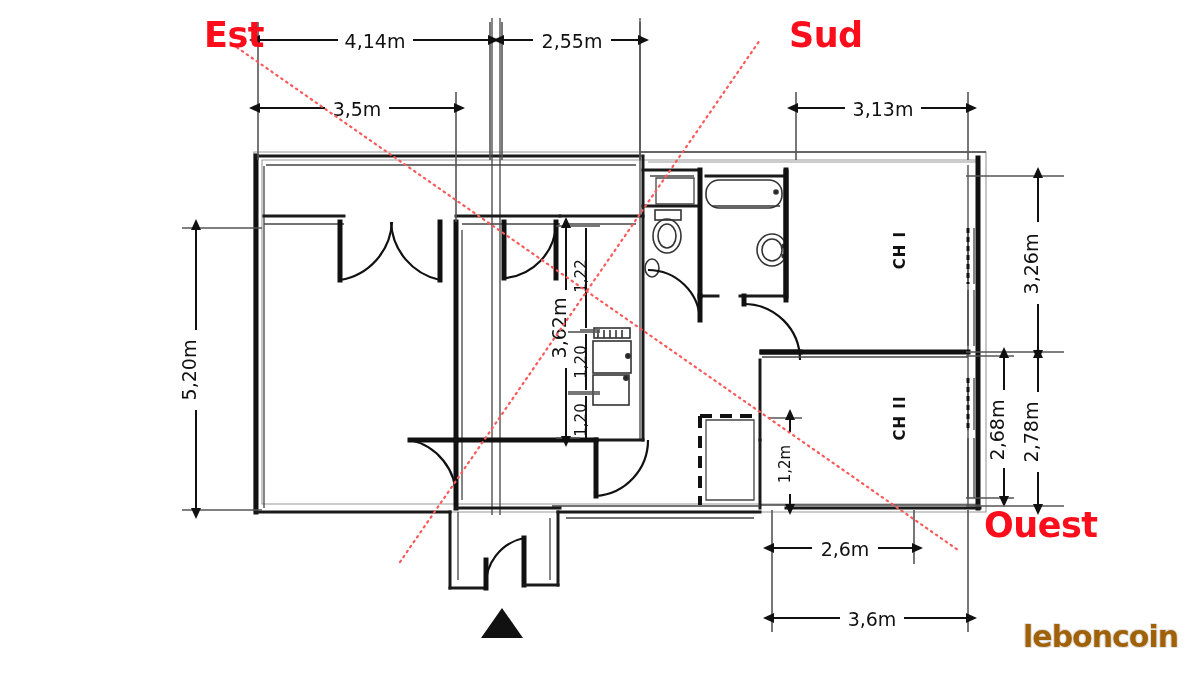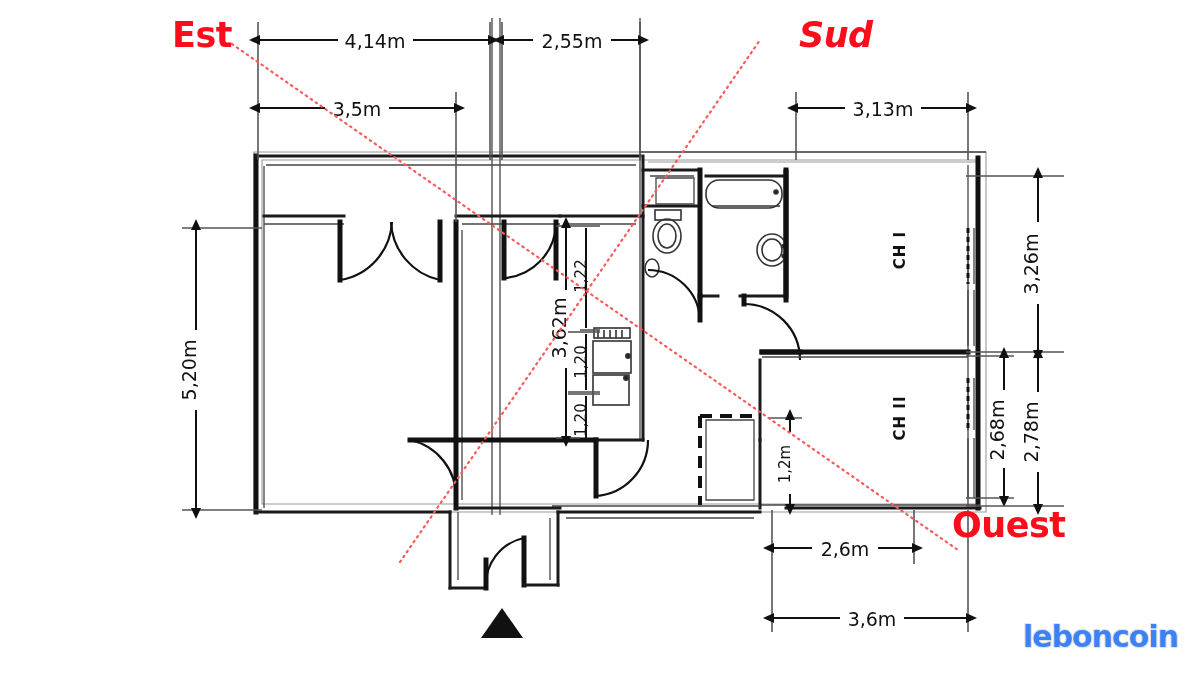--- a/index.html
+++ b/index.html
@@ -26,35 +26,36 @@
   }
   .orient-label {
     position: absolute;
     color: #fc0d1b;
     font-family: "DejaVu Sans", sans-serif;
     font-weight: bold;
     font-size: 35px;
     letter-spacing: -0.5px;
     line-height: 1;
     white-space: nowrap;
+    margin-left: 32px;
     -webkit-font-smoothing: antialiased;
   }
   #label-est { left: 172px; top: 18px; }
-  #label-sud { left: 799px; top: 18px; font-style: italic; }
+  #label-sud { left: 757px; top: 18px; }
   #label-ouest { left: 952px; top: 508px; }
 
   .watermark {
     position: absolute;
     left: 1023px;
     top: 619px;
     font-family: "DejaVu Sans", sans-serif;
     font-weight: bold;
     font-size: 30px;
     letter-spacing: -1px;
-    color: #3b82f6;
+    color: #a16207;
     text-shadow:
        1px 0 0 #e2e2e2, -1px 0 0 #e2e2e2,
        0 1px 0 #e2e2e2, 0 -1px 0 #e2e2e2,
        1px 1px 0 #e6e6e6, -1px -1px 0 #e6e6e6;
     white-space: nowrap;
     pointer-events: none;
   }
   .dim-text {
     font-family: "DejaVu Sans", sans-serif;
     font-size: 19px;

